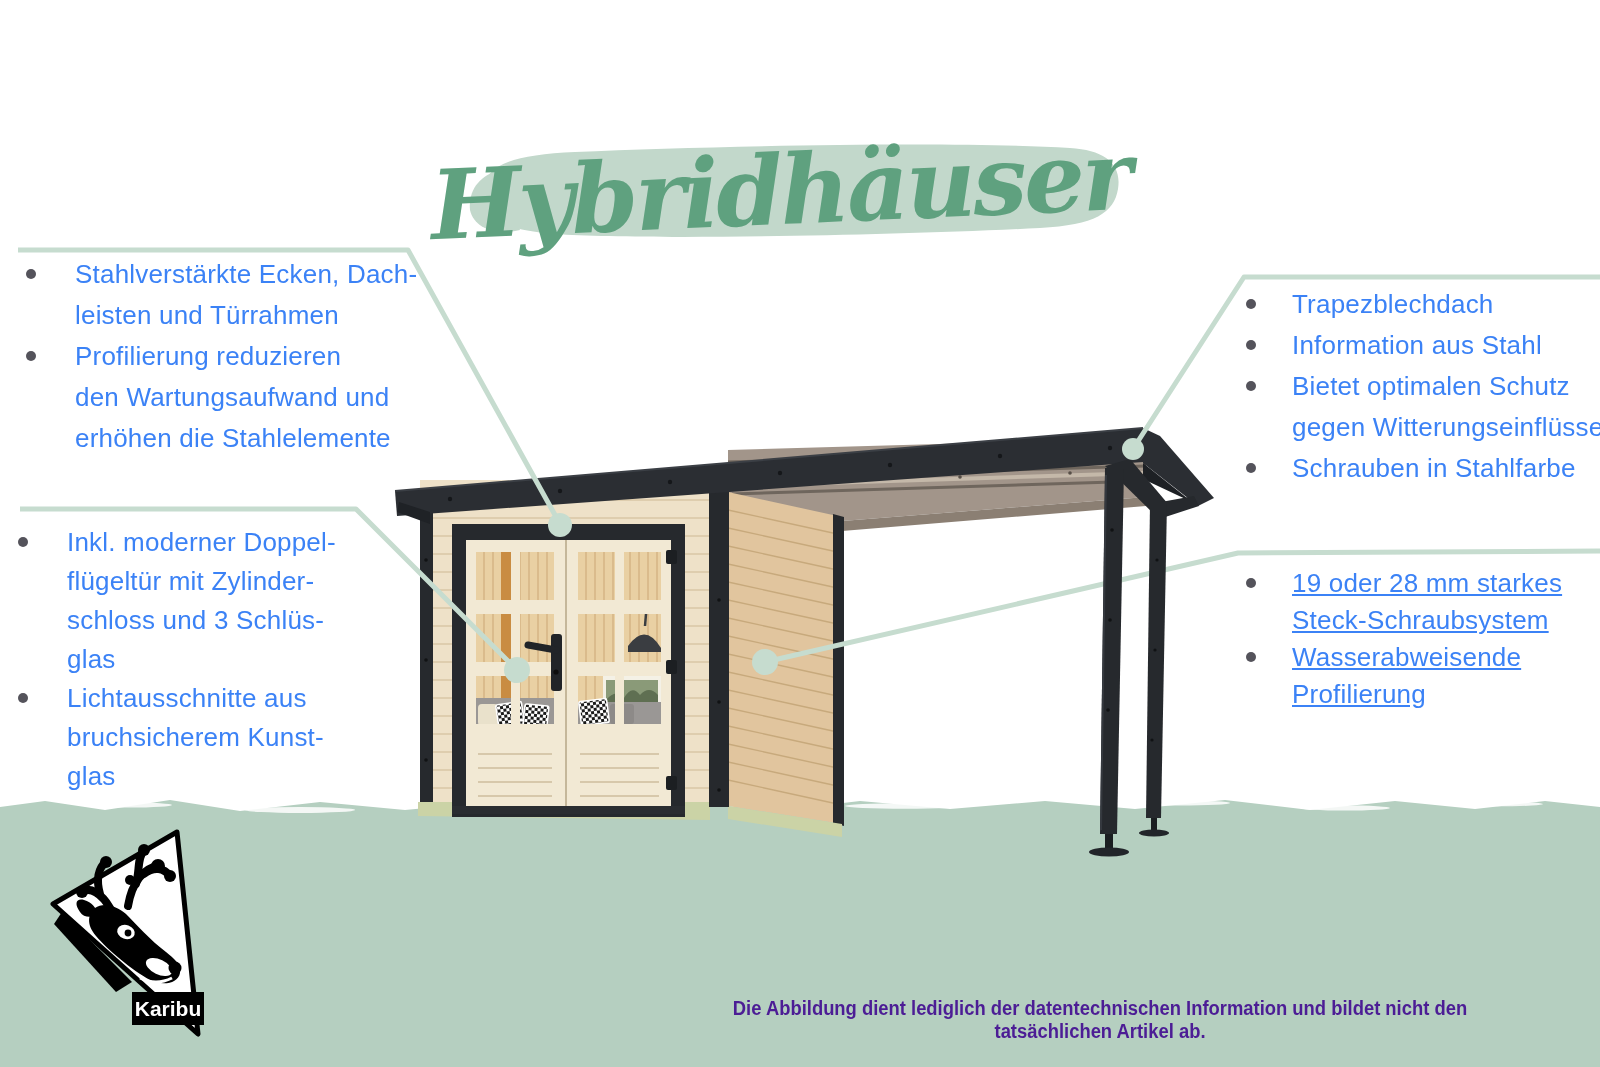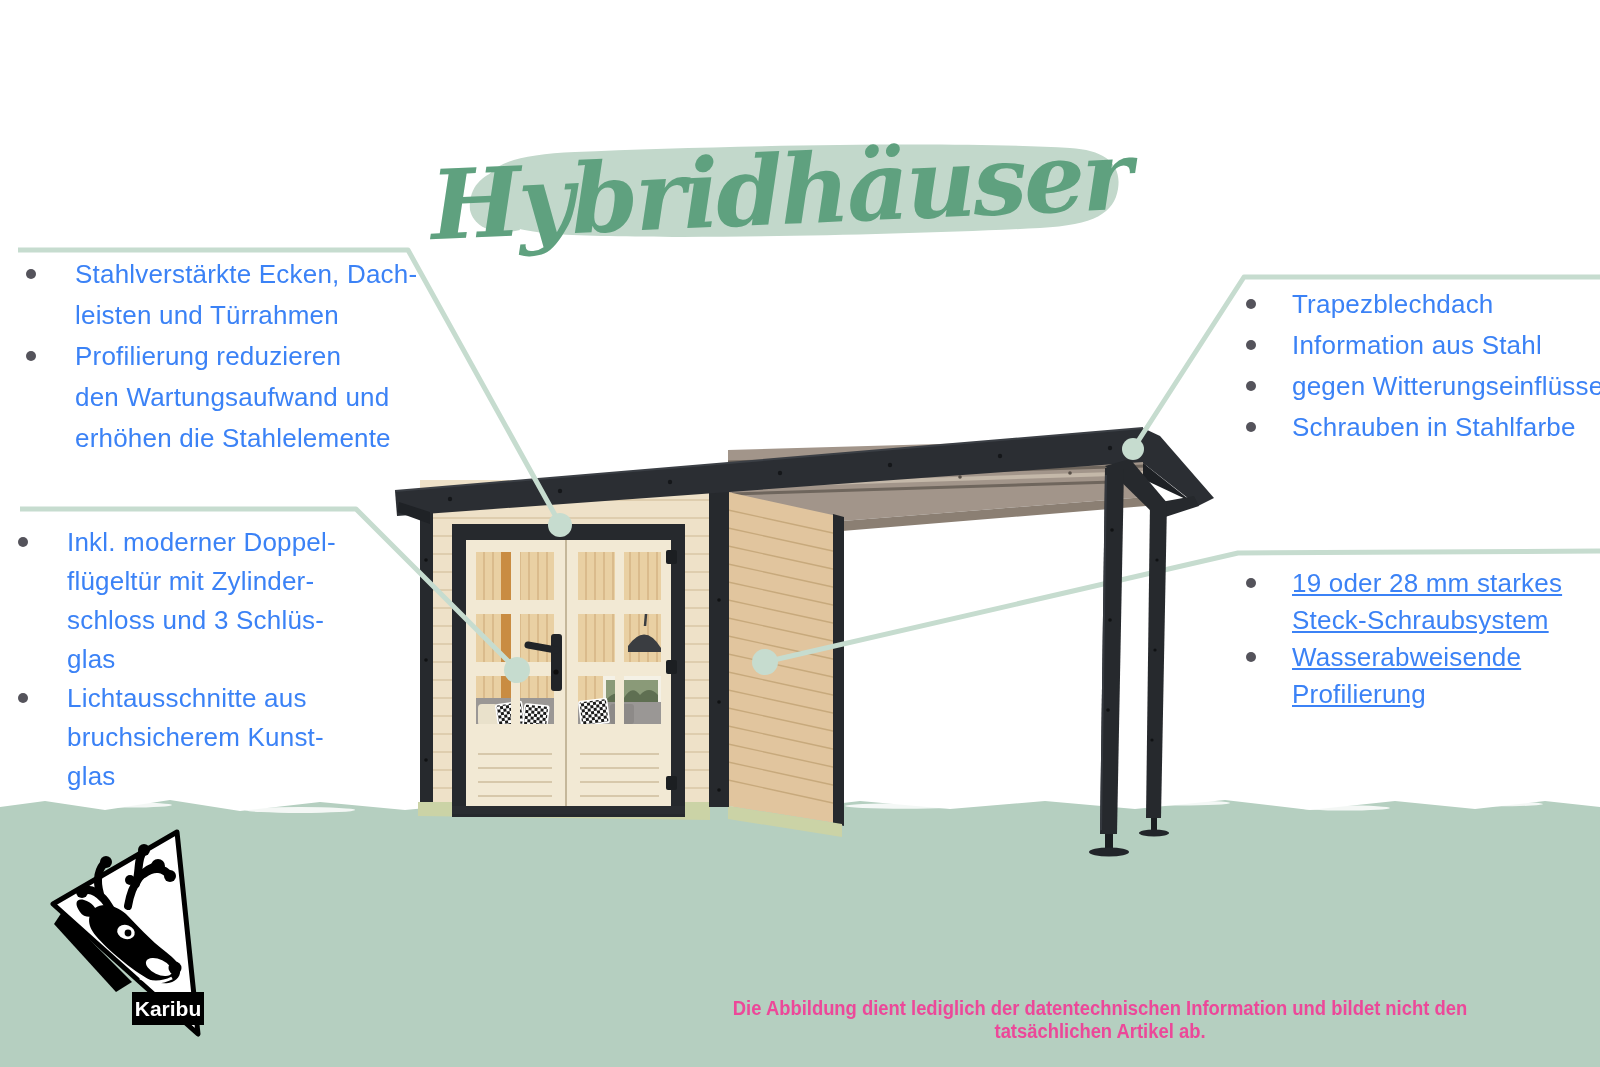--- a/index.html
+++ b/index.html
@@ -14,21 +14,21 @@
   .callout .dot{position:absolute;left:2px;top:15px;width:10px;height:10px;border-radius:50%;background:#54535b;}
   #lt{left:24px;top:254px;}
   #lb{left:16px;top:523px;line-height:39px;}
   #lb .dot{top:14px;}
   #rt{left:1244px;top:284px;}
   #rt .row{padding-left:48px;}
   #rb{left:1244px;top:565px;line-height:37px;}
   #rb .row{padding-left:48px;text-decoration:underline;}
   #rb .dot{top:13px;}
   .disclaimer{position:absolute;left:640px;top:997px;width:920px;text-align:center;
-              font-weight:bold;font-size:20px;color:#ec4899;}
+              font-weight:bold;font-size:20px;color:#4c1d95;}
   .disclaimer span{display:inline-block;transform:scaleX(.92);transform-origin:center;}
 </style>
 </head>
 <body>
 
 <div id="canvas">
 
 <svg id="scene" viewBox="0 0 1600 1067" xmlns="http://www.w3.org/2000/svg">
   <defs>
     <pattern id="hound" width="6" height="6" patternUnits="userSpaceOnUse">
@@ -323,21 +323,21 @@
   <div class="row"><span>schloss und 3 Schlüs-</span></div>
   <div class="row"><span>glas</span></div>
   <div class="row"><span class="dot"></span><span>Lichtausschnitte aus</span></div>
   <div class="row"><span>bruchsicherem Kunst-</span></div>
   <div class="row"><span>glas</span></div>
 </div>
 
 <div class="callout" id="rt">
   <div class="row"><span class="dot"></span><span>Trapezblechdach</span></div>
   <div class="row"><span class="dot"></span><span>Information aus Stahl</span></div>
-  <div class="row"><span class="dot"></span></div>
+  <div class="row"><span class="dot"></span><span>Bietet optimalen Schutz</span></div>
   <div class="row"><span>gegen Witterungseinflüsse</span></div>
   <div class="row"><span class="dot"></span><span>Schrauben in Stahlfarbe</span></div>
 </div>
 
 <div class="callout" id="rb">
   <div class="row"><span class="dot"></span><span>19 oder 28 mm starkes</span></div>
   <div class="row"><span>Steck-Schraubsystem</span></div>
   <div class="row"><span class="dot"></span><span>Wasserabweisende</span></div>
   <div class="row"><span>Profilierung</span></div>
 </div>

